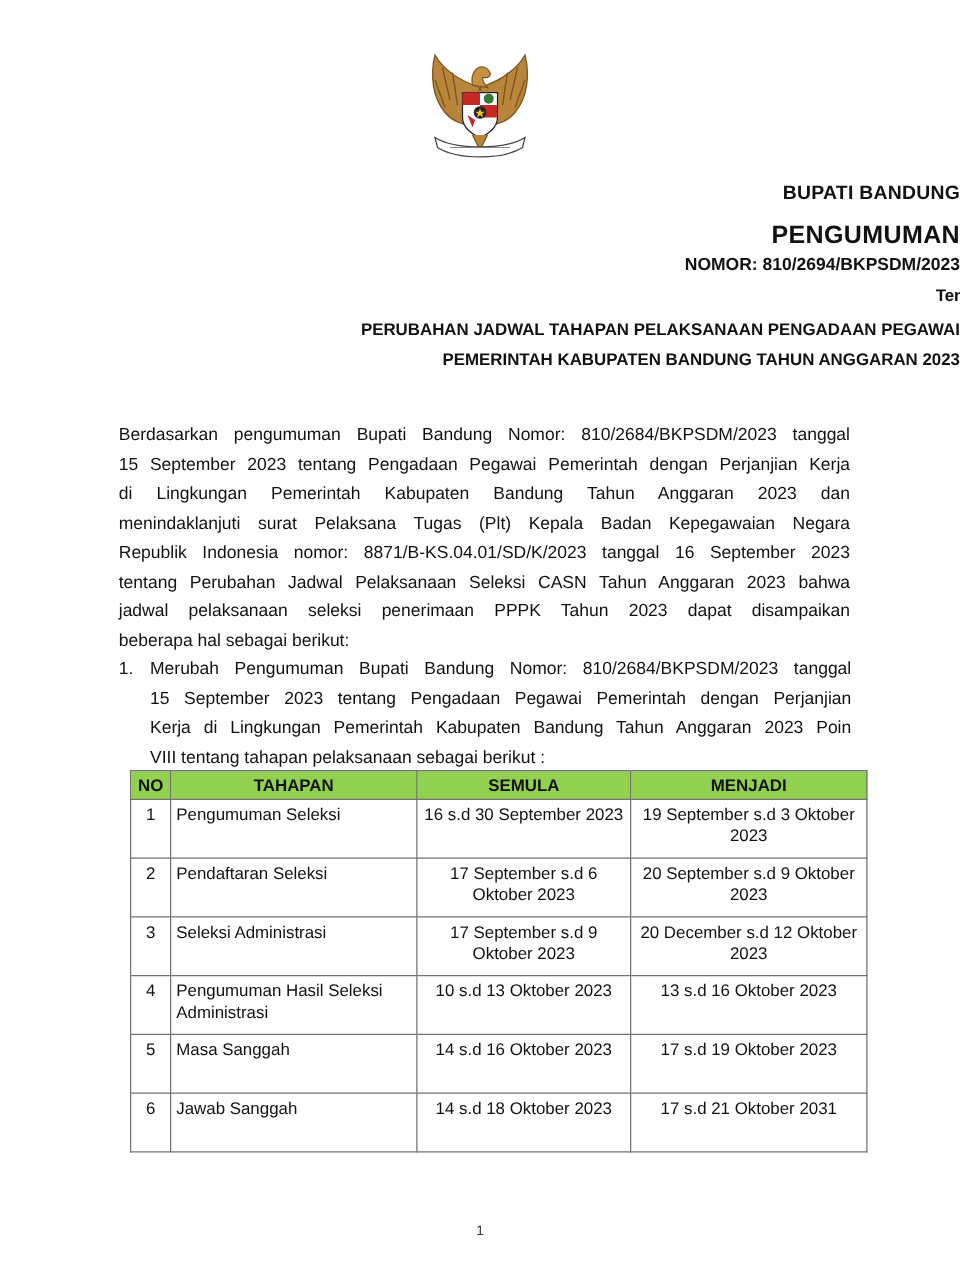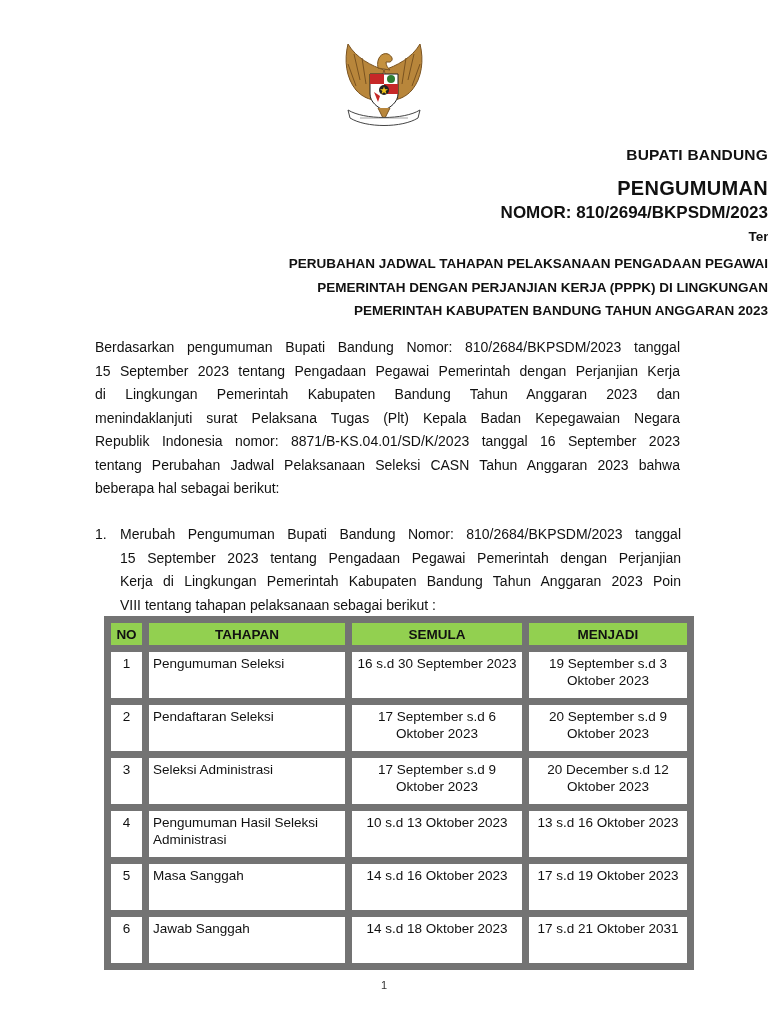--- a/index.html
+++ b/index.html
@@ -6,21 +6,21 @@
   body {
     width: 768px; height: 1024px; position: relative; overflow: hidden;
     font-family: "Liberation Sans", sans-serif; color: #111;
   }
   .emblem {
     position: absolute; left: 334px; top: 40px; width: 100px; height: 95px;
   }
   .center { position: absolute; left: 0; width: 768px; text-align: right; }
   .org { top: 146px; font-size: 15.5px; font-weight: bold; letter-spacing: 0.2px; }
   .title { top: 177px; font-size: 20px; font-weight: bold; letter-spacing: 0.3px; }
-  .nomor { top: 203px; font-size: 17px; font-weight: bold; }
+  .nomor { top: 203px; font-size: 14px; font-weight: bold; }
   .tentang { top: 229px; font-size: 13.5px; font-weight: bold; padding-left: 32px; }
   .subject { top: 252px; font-size: 13.5px; font-weight: bold; line-height: 23.5px; }
   .subject div { white-space: nowrap; }
 
   .para {
     position: absolute; left: 95px; width: 585px; top: 336px;
     font-size: 14px; line-height: 23.5px; text-align: justify;
   }
   .para .line { display: block; text-align: justify; text-align-last: justify; height: 23.5px; }
   .para .line.last { text-align-last: left; }
@@ -31,21 +31,21 @@
   }
   .item .num { position: absolute; left: 0; top: 0; }
   .item .text { position: absolute; left: 25px; width: 561px; }
   .item .line { display: block; text-align: justify; text-align-last: justify; height: 23.5px; }
   .item .line.last { text-align-last: left; }
 
   table.sched {
     position: absolute; left: 104px; top: 616px; width: 590px;
     border-collapse: collapse; font-size: 13.5px;
   }
-  table.sched th, table.sched td { border: 7px solid #737373; margin-top: 36px; }
+  table.sched th, table.sched td { border: 1px solid #737373; margin-top: 36px; }
   table.sched th {
     background: #92d050; height: 22px; font-weight: bold; text-align: center; padding: 0;
   }
   table.sched td { vertical-align: top; padding: 3px 4px 4px 4px; line-height: 17px; height: 39px; }
   td.c-no { text-align: center; width: 23px; }
   td.c-tah { width: 188px; padding-left: 5px; }
   td.c-sem { text-align: center; width: 162px; }
   td.c-men { text-align: center; }
   td.mid { vertical-align: middle; }
 
@@ -78,31 +78,31 @@
     <path d="M26 78 L74 78" stroke="#666" stroke-width="0.6"></path>
   </svg>
 </div>
 
 <div class="center org">BUPATI BANDUNG</div>
 <div class="center title">PENGUMUMAN</div>
 <div class="center nomor">NOMOR: 810/2694/BKPSDM/2023</div>
 <div class="center tentang">Tentang</div>
 <div class="center subject">
   <div>PERUBAHAN JADWAL TAHAPAN PELAKSANAAN PENGADAAN PEGAWAI</div>
-  <div>PEMERINTAH DENGAN PERJANJIAN KERJA (PPPK) DI LINGKUNGAN</div>
   <div>PEMERINTAH KABUPATEN BANDUNG TAHUN ANGGARAN 2023</div>
 </div>
 
 <div class="para">
   <span class="line">Berdasarkan pengumuman Bupati Bandung Nomor: 810/2684/BKPSDM/2023 tanggal</span>
   <span class="line">15 September 2023 tentang Pengadaan Pegawai Pemerintah dengan Perjanjian Kerja</span>
   <span class="line">di Lingkungan Pemerintah Kabupaten Bandung Tahun Anggaran 2023 dan</span>
   <span class="line">menindaklanjuti surat Pelaksana Tugas (Plt) Kepala Badan Kepegawaian Negara</span>
   <span class="line">Republik Indonesia nomor: 8871/B-KS.04.01/SD/K/2023 tanggal 16 September 2023</span>
   <span class="line">tentang Perubahan Jadwal Pelaksanaan Seleksi CASN Tahun Anggaran 2023 bahwa</span>
+  <span class="line">jadwal pelaksanaan seleksi penerimaan PPPK Tahun 2023 dapat disampaikan</span>
   <span class="line last">beberapa hal sebagai berikut:</span>
 </div>
 
 <div class="item">
   <span class="num">1.</span>
   <div class="text">
     <span class="line">Merubah Pengumuman Bupati Bandung Nomor: 810/2684/BKPSDM/2023 tanggal</span>
     <span class="line">15 September 2023 tentang Pengadaan Pegawai Pemerintah dengan Perjanjian</span>
     <span class="line">Kerja di Lingkungan Pemerintah Kabupaten Bandung Tahun Anggaran 2023 Poin</span>
     <span class="line last">VIII tentang tahapan pelaksanaan sebagai berikut :</span>

